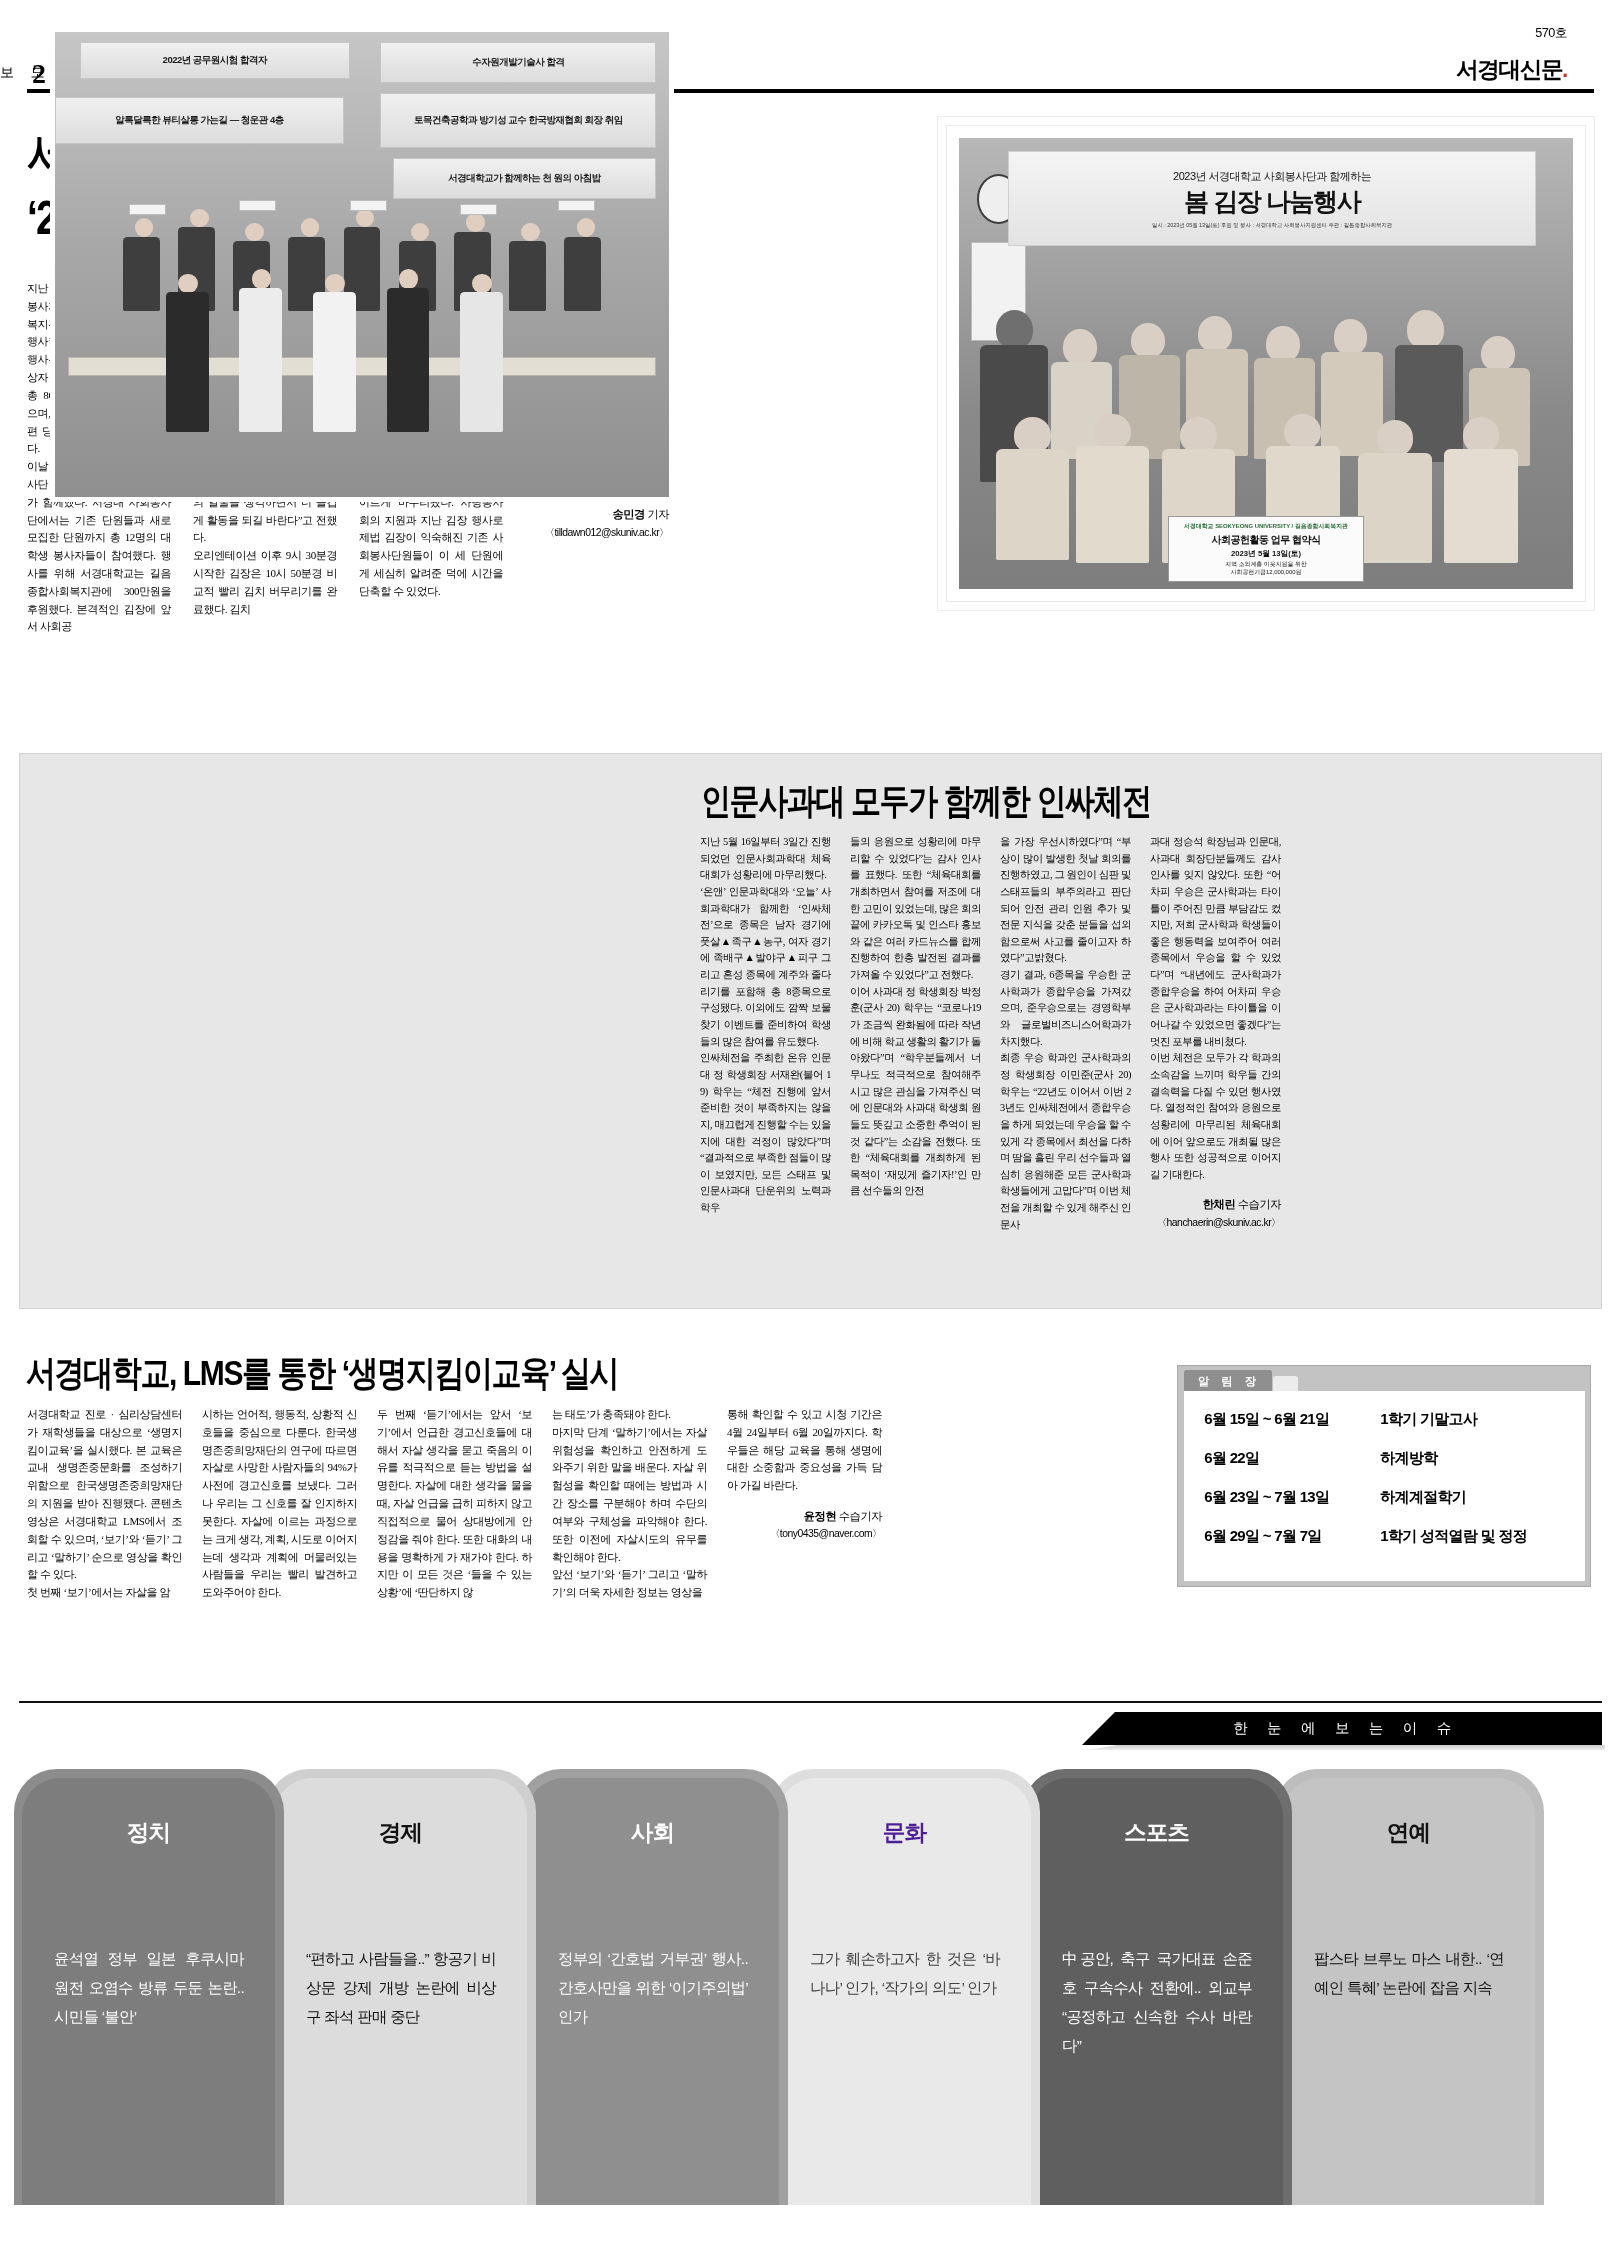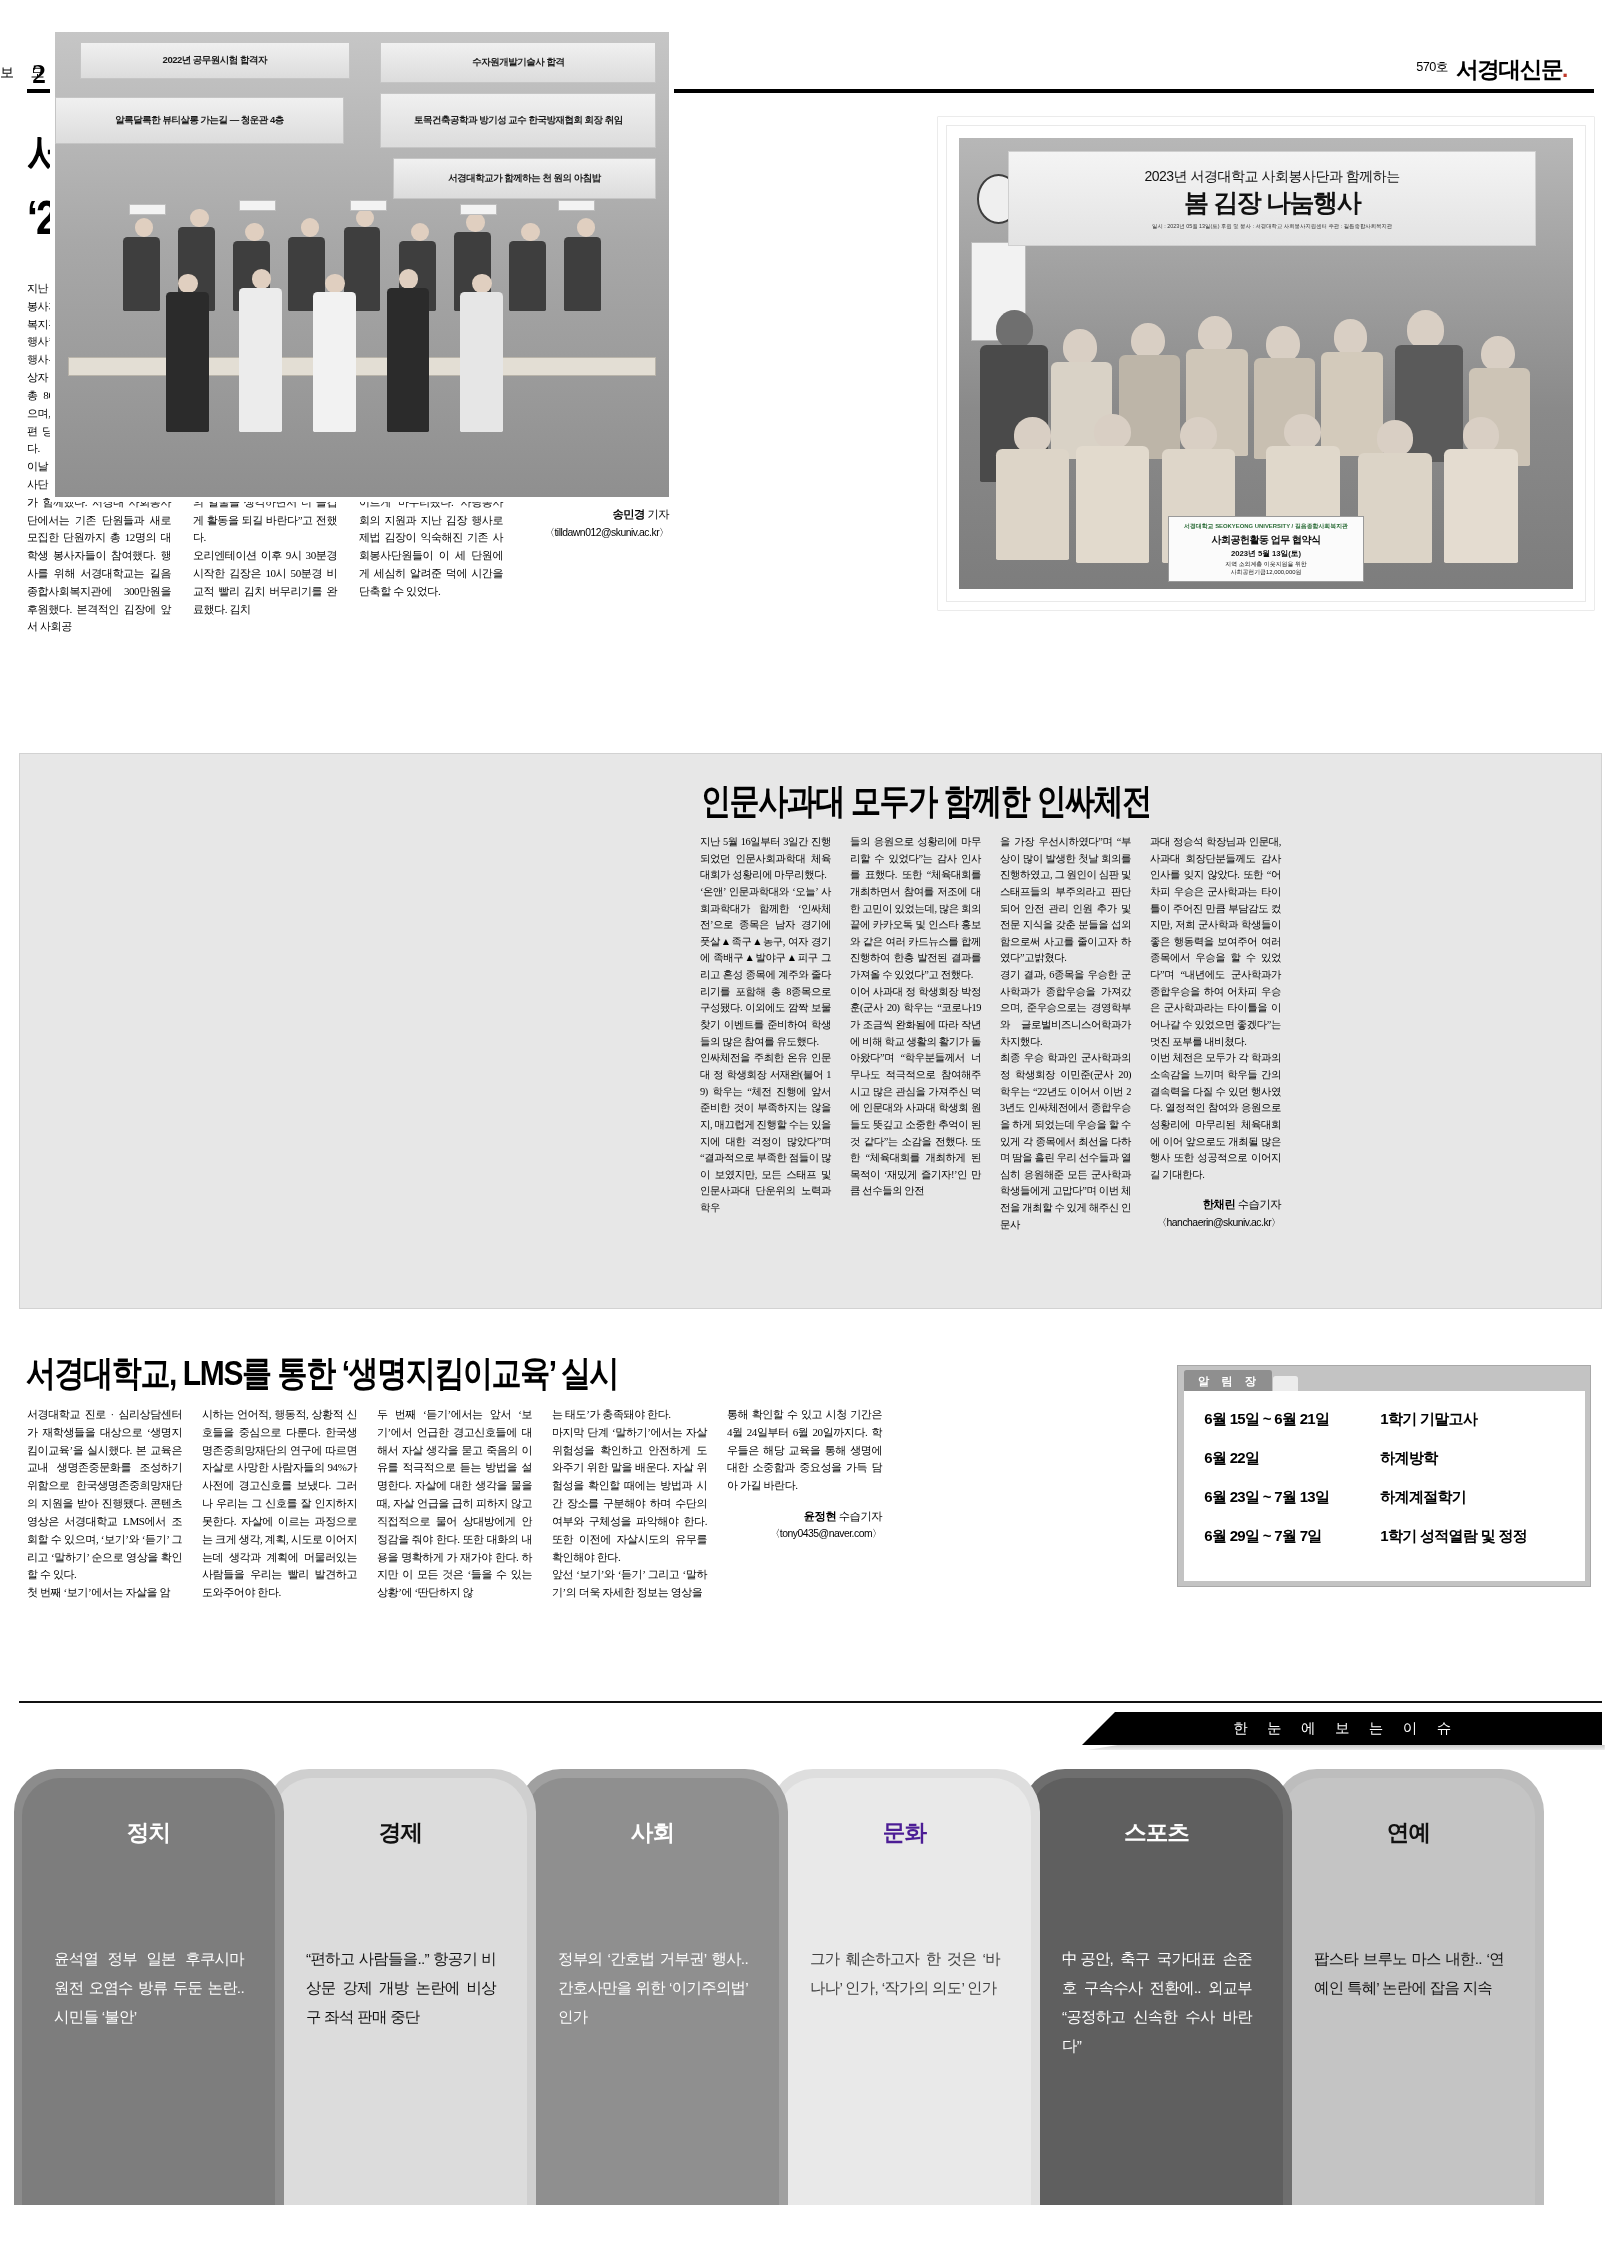--- a/index.html
+++ b/index.html
@@ -24,21 +24,21 @@
     font-family: "Liberation Serif", "DejaVu Serif", serif;
     font-size: 28px; font-weight: 700; line-height: 0.9; margin-right: 12.7px;
     letter-spacing: -0.9px;
   }
   .masthead-date { font-size: 13.6px; line-height: 1.1; padding-bottom: 2.7px; letter-spacing: -0.5px; }
   .masthead-section {
     position: absolute; left: 0; right: 0; bottom: 3.6px; text-align: left;
     font-size: 14px; letter-spacing: 6.3px; font-weight: 400;
   }
   .masthead-right {
-    margin-left: auto; display: flex; align-items: center; gap: 8.1px; padding-bottom: 0.9px;
+    margin-left: auto; display: flex; align-items: flex-end; gap: 8.1px; padding-bottom: 0.9px; flex-direction: column;
   }
   .issue-no { font-size: 12.7px; padding-bottom: 4.5px; letter-spacing: -0.5px; }
   .paper-title {
     font-size: 22.6px; font-weight: 800; letter-spacing: -1.4px;
     font-family: "Liberation Sans", sans-serif; position: relative;
   }
   .paper-title .dot {
     color:#c0392b; font-size: 22.6px;
   }
   .rule-thick { position:absolute; left:27px; right:27px; top:89px; height:4.1px; background:#000; }
@@ -59,21 +59,21 @@
   }
   .photo-main .pad { width:100%; height:100%; border:0.5px solid #e9e9e9; padding:11.8px; background:#fff;}
   .ph-img { width:100%; height:100%; position:relative; overflow:hidden;
      background: linear-gradient(#b7b7b7,#9d9d9d 35%,#8a8a8a 60%,#7d7d7d);}
   .ph-banner {
     position:absolute; left:8%; right:6%; top:3%; height:21%;
     background: linear-gradient(#f4f4f4,#e3e3e3);
     display:flex; flex-direction:column; align-items:center; justify-content:center;
     border:0.5px solid #cfcfcf; color:#111;
   }
-  .ph-banner .bsmall { font-size:14px; letter-spacing:-0.5px; }
+  .ph-banner .bsmall { font-size:11px; letter-spacing:-0.5px; }
   .ph-banner .bbig { font-size:25px; font-weight:800; letter-spacing:-1.4px; margin-top:0.9px;}
   .ph-banner .btiny { font-size:5.4px; margin-top:3.6px; color:#333; }
   .ph-people { position:absolute; left:0; right:0; bottom:0; height:72%; }
   .pf { position:absolute; border-radius:50% 50% 45% 45%; background:#6f6f6f; }
   .pbody { position:absolute; border-radius:6.3px 6.3px 1.8px 1.8px; background:#cfc4b4; }
   .ph-sign {
     position:absolute; left:34%; width:32%; bottom:1.5%; background:#fbfbfb;
     border:0.9px solid #9a9a9a; padding:4.5px 2.7px; text-align:center; color:#111;
   }
   .ph-sign .s1 { font-size:5.9px; color:#2a6b36; font-weight:700;}

